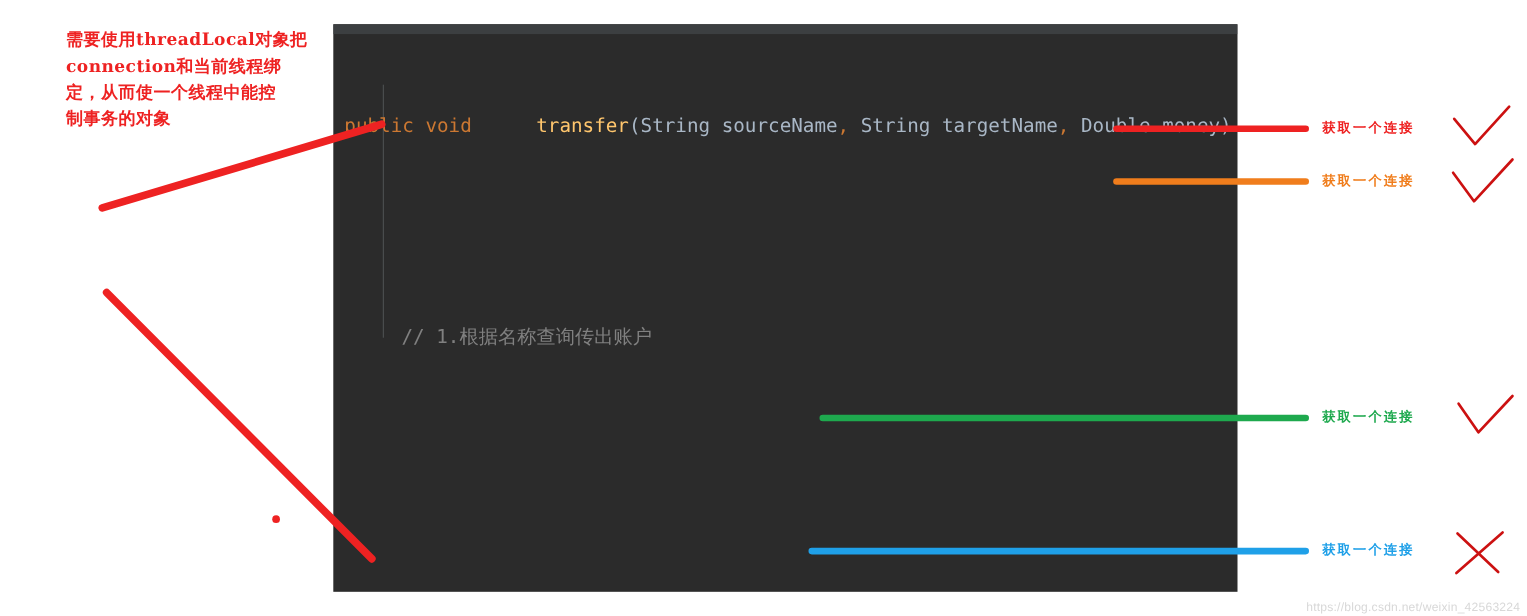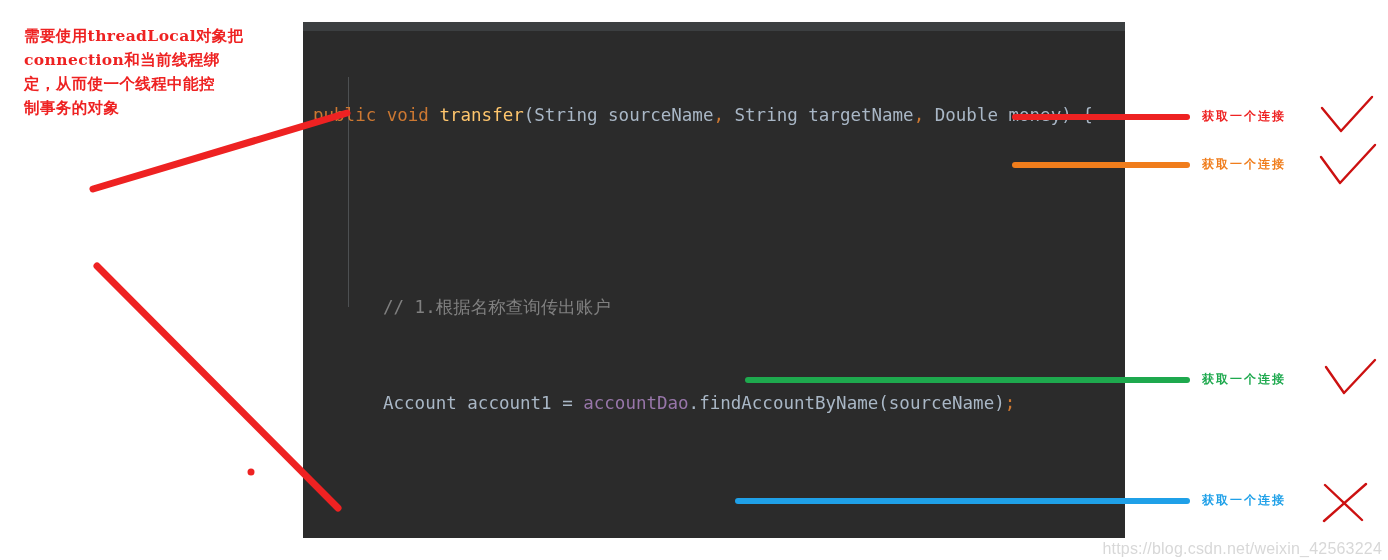--- a/index.html
+++ b/index.html
@@ -57,41 +57,42 @@
     font-size: 17.5px;
     line-height: 24px;
     color: #a9b7c6;
     white-space: pre;
   }
   .code .ln {
     display: block;
     height: 24px;
     padding-left: 10px;
   }
-  .code .ln.indent1 { padding-left: 80px; }
+  .code .ln.indent1 { padding-left: 62px; }
 
   
   .kw  { color: #cc7832; }           
-  .mth { color: #ffc66d; }           
+  .mth { color: #ffc66d; margin-left: 48px; }           
   .typ { color: #a9b7c6; }           
   .fld { color: #9876aa; }           
   .cmt { color: #808080; }           
   .pun { color: #a9b7c6; }
   .semi { color: #cc7832; }
 
   
   .note {
     position: absolute;
     color: #ee2222;
     font-family: "DejaVu Serif", "Liberation Serif", serif;
     font-weight: bold;
     font-size: 15.5px;
     line-height: 24px;
     letter-spacing: 0.4px;
     white-space: pre-line;
+    margin-left: 36px;
   }
   #note-threadlocal { left: 24px; top: 24px; width: 250px; }
   #note-connection  { left: 24px; top: 212px; width: 230px; }
 
   .tag {
     position: absolute;
     font-family: "DejaVu Serif", "Liberation Serif", serif;
     font-weight: bold;
     font-size: 12px;
     letter-spacing: 2px;
@@ -120,21 +121,21 @@
     height: 560px;
     pointer-events: none;
   }
 
   
   .watermark {
     position: absolute;
     right: 6px;
     bottom: 2px;
     font-family: "Liberation Sans", sans-serif;
-    font-size: 16px;
+    font-size: 11px;
     color: #d8d8d8;
     letter-spacing: 0.2px;
     white-space: nowrap;
   }
 </style>
 </head>
 <body>
 
 <div id="stage">
 
@@ -143,21 +144,20 @@
     <div class="editor-gutterline"></div>
 
     <div class="code">
 
       <span class="ln"><span class="kw">public</span> <span class="kw">void</span> <span class="mth">transfer</span><span class="pun">(</span><span class="typ">String</span> <span class="typ">sourceName</span><span class="semi">,</span> <span class="typ">String</span> <span class="typ">targetName</span><span class="semi">,</span> <span class="typ">Double</span> <span class="typ">money</span><span class="pun">) {</span></span>
 
       <span class="ln"> </span>
 
       <span class="ln indent1"><span class="cmt">// 1.根据名称查询传出账户</span></span>
 
-      <span class="ln indent1"><span class="typ">Account</span> <span class="typ">account1</span> <span class="pun">=</span> <span class="fld">accountDao</span><span class="pun">.</span><span class="typ">findAccountByName</span><span class="pun">(</span><span class="typ">sourceName</span><span class="pun">)</span><span class="semi">;</span></span>
 
 
       
 
       
 
       
 
       
 

